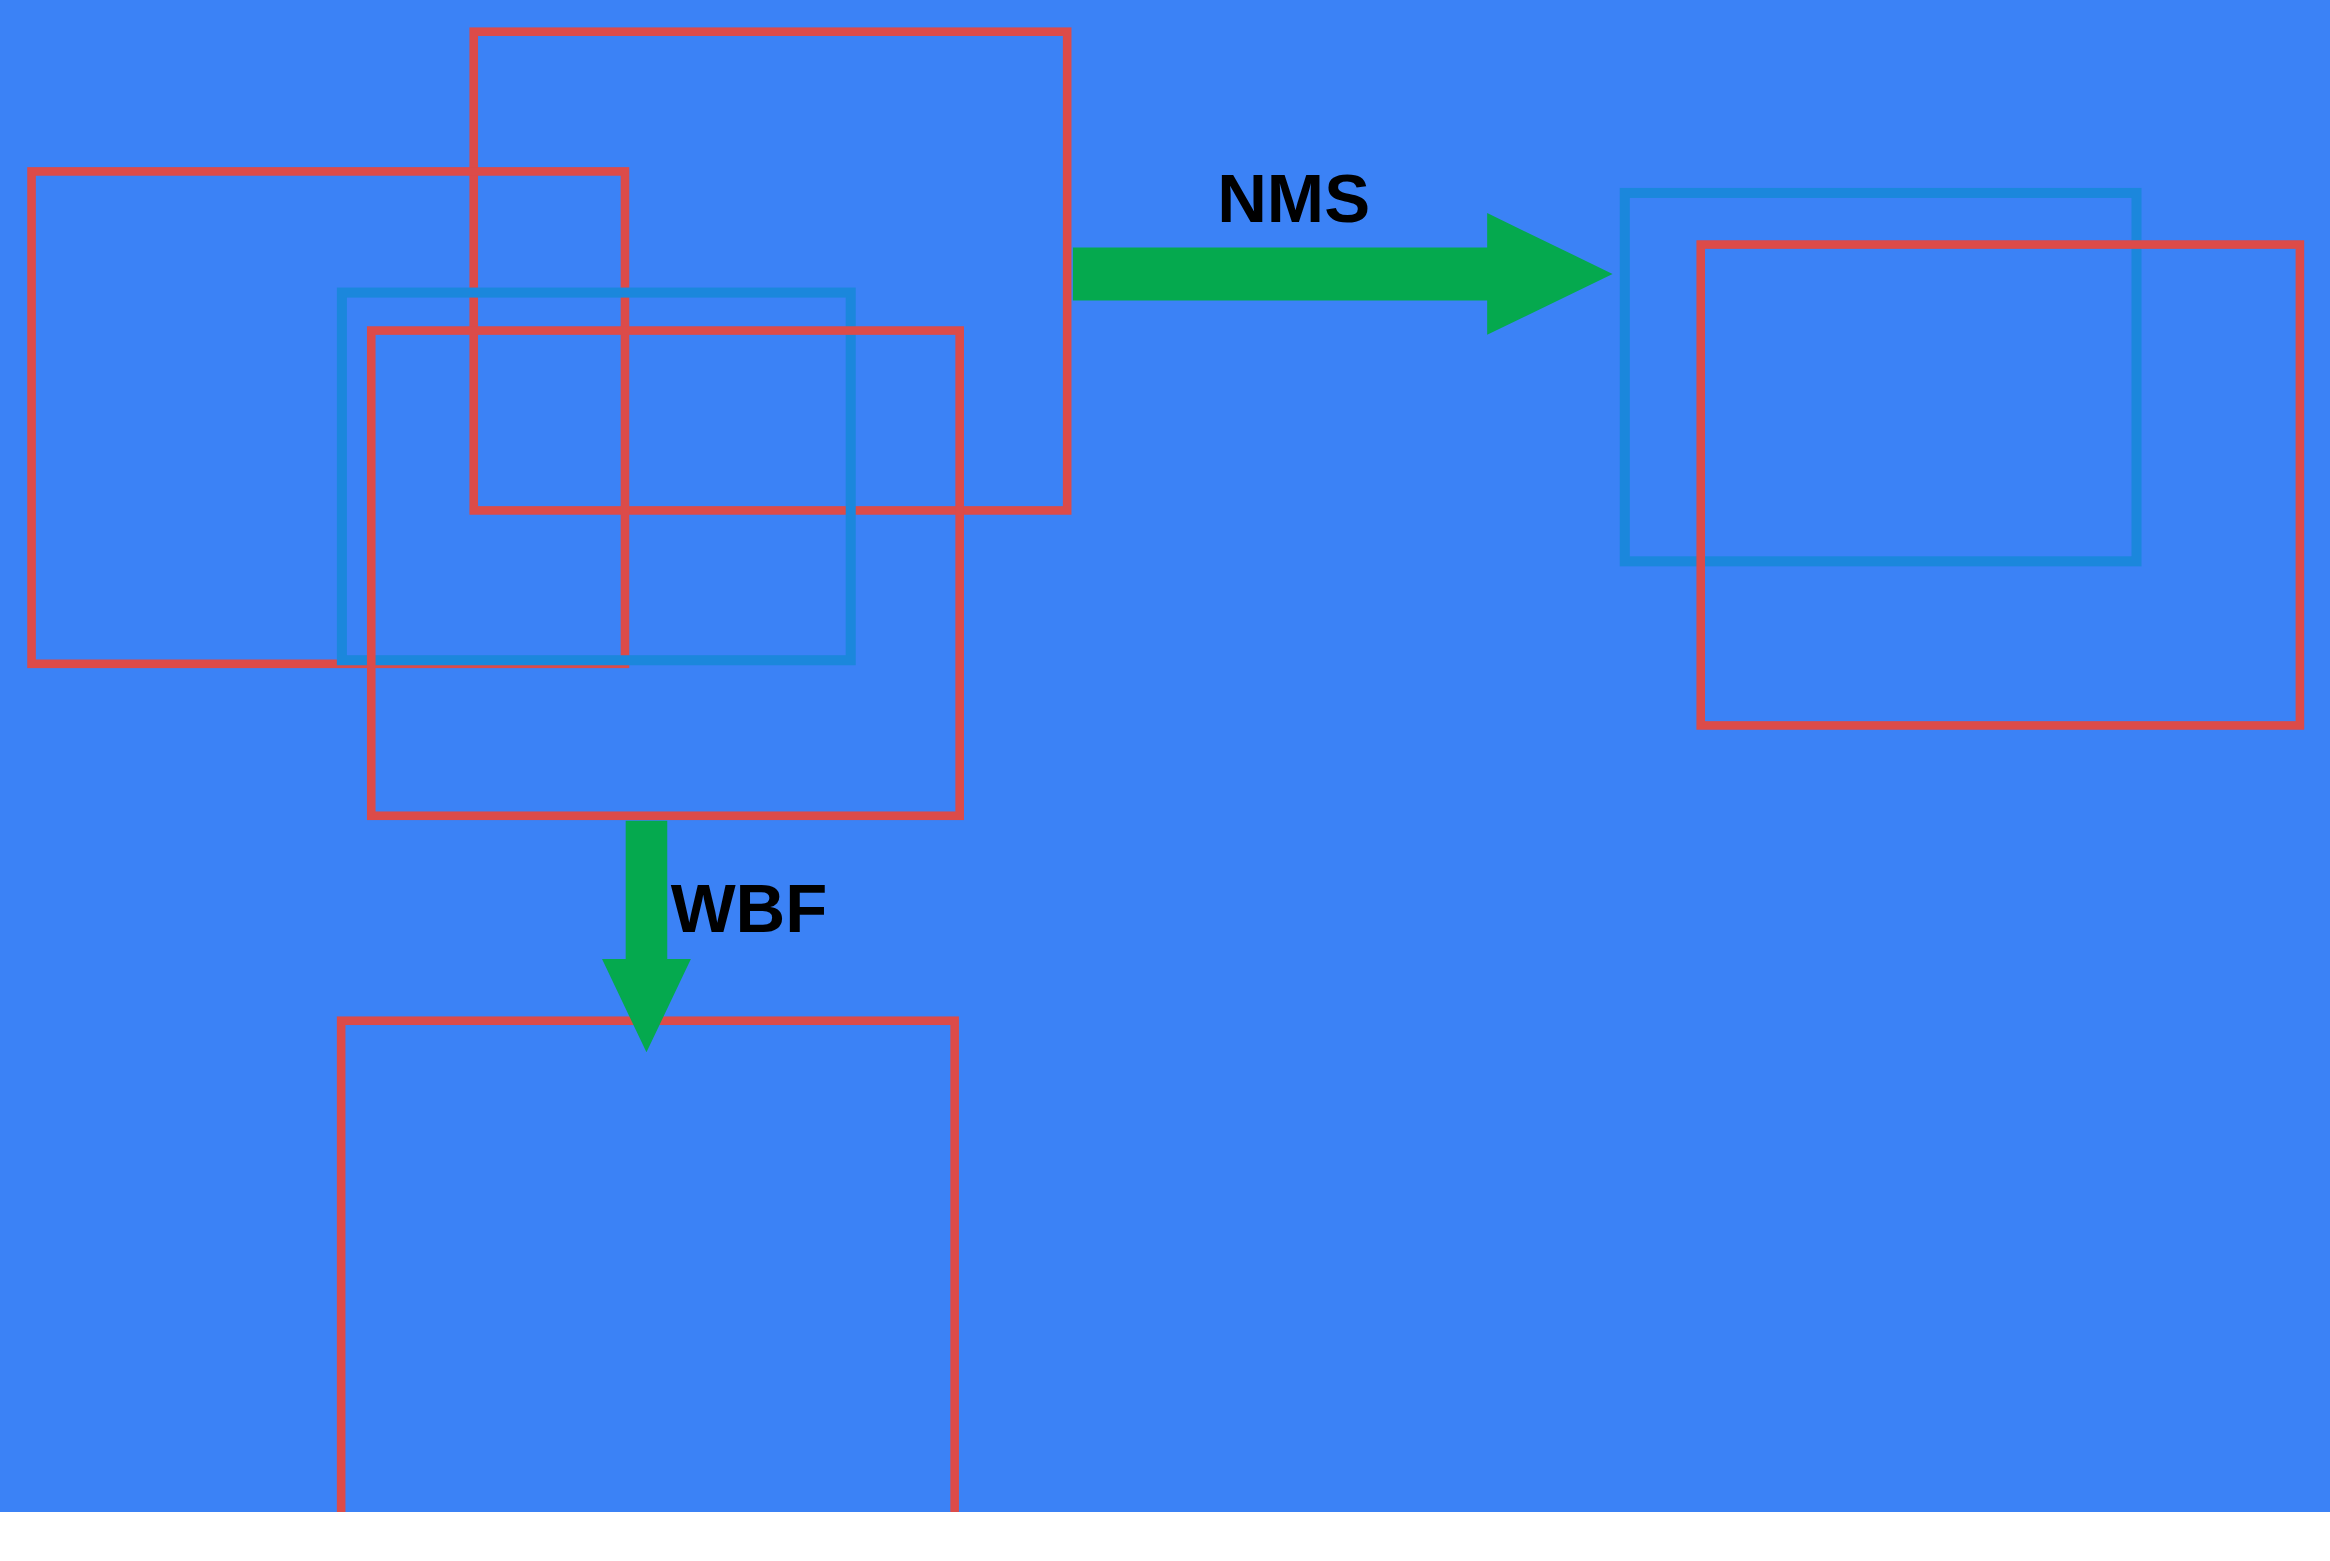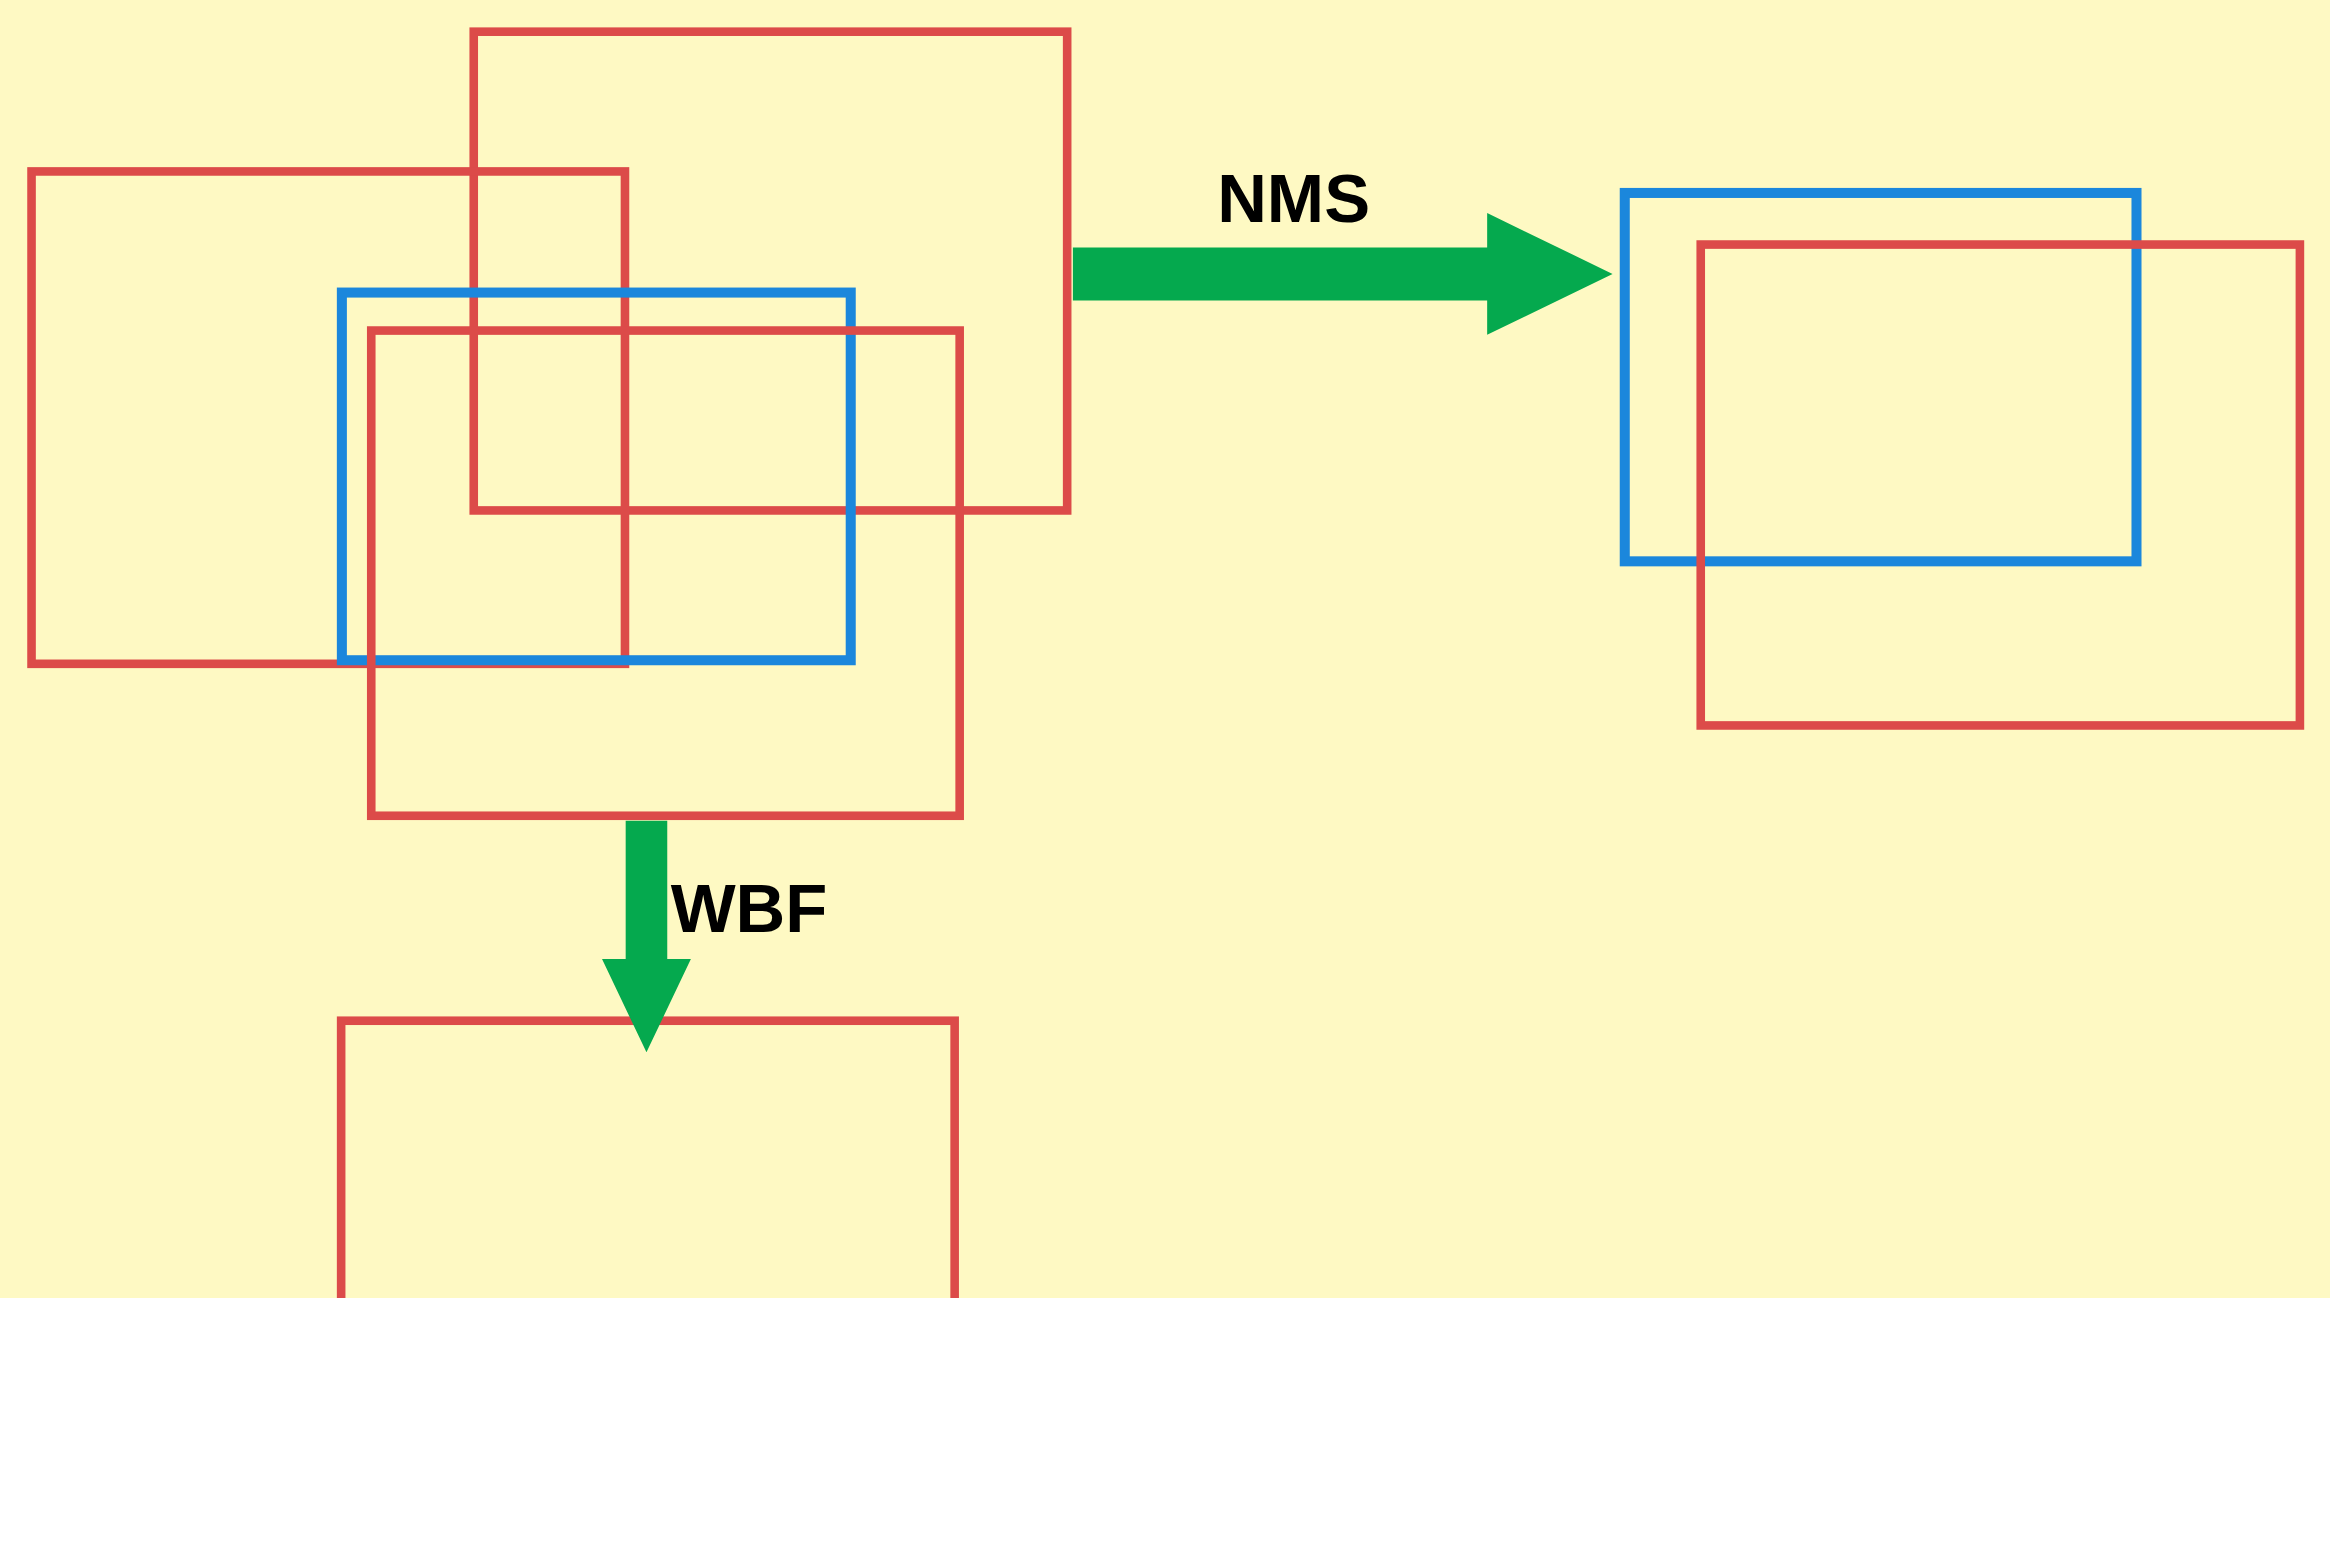--- a/index.html
+++ b/index.html
@@ -7,22 +7,22 @@
     margin: 0;
     padding: 0;
     background: #ffffff;
   }
   body {
     font-family: "Liberation Sans", sans-serif;
   }
   #canvas {
     position: relative;
     width: 2330px;
-    height: 1298px;
-    background: #fef9c3;
+    height: 1512px;
+    background: #3b82f6;
     overflow: hidden;
   }
   #diagram-svg {
     position: absolute;
     top: 0;
     left: 0;
     width: 2330px;
     height: 1562px;
     display: block;
   }

